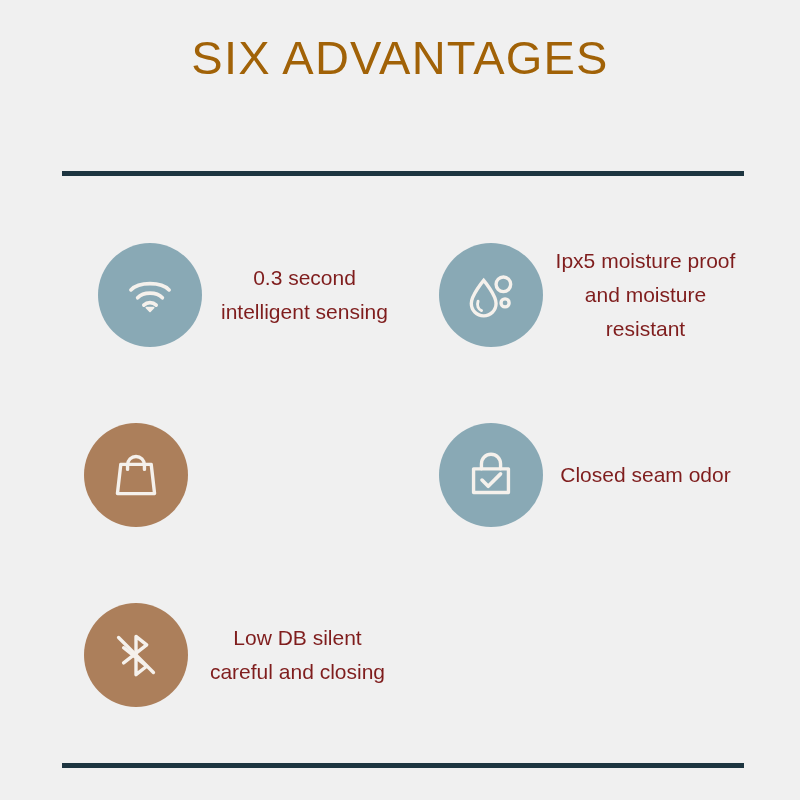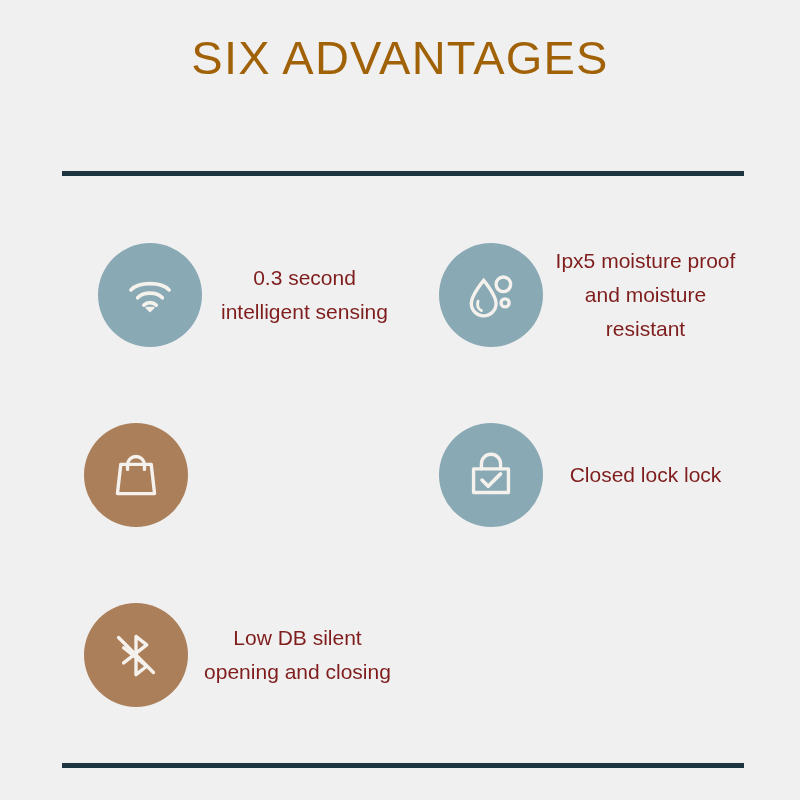--- a/index.html
+++ b/index.html
@@ -142,33 +142,33 @@
     <div class="feature col-left">
       <div class="badge blue">
         <span>
           <svg viewBox="0 0 48 48" fill="none" stroke="#f5f1ec" stroke-width="3" stroke-linejoin="round" stroke-linecap="round">
             <rect x="8.5" y="18.5" width="31" height="21"></rect>
             <path d="M15.5 18.5 v-4.5 a8.5 8.5 0 0 1 17 0 v4.5"></path>
             <path d="M16 28.5 l5.5 5.5 l11 -11" stroke-width="3.2"></path>
           </svg>
         </span>
       </div>
-      <div class="caption">Closed lock lock</div>
+      <div class="caption">Closed seam odor</div>
     </div>
 
     <div class="feature col-right">
       <div class="badge brown">
         <span>
           <svg viewBox="0 0 48 48" fill="none" stroke="#f5f1ec" stroke-width="3" stroke-linejoin="round" stroke-linecap="round">
             <path d="M13 17.5 L33.5 34 L24 41.5 V7.5 L33.5 15 L13 31"></path>
             <path d="M8.5 8.5 L39.5 39.5" stroke-width="3"></path>
           </svg>
         </span>
       </div>
       <div class="caption">Low DB silent
-opening and closing</div>
+careful and closing</div>
     </div>
 
   </div>
 
   <div class="rule rule-bottom"></div>
 
 </div>
 
 </body></html>

